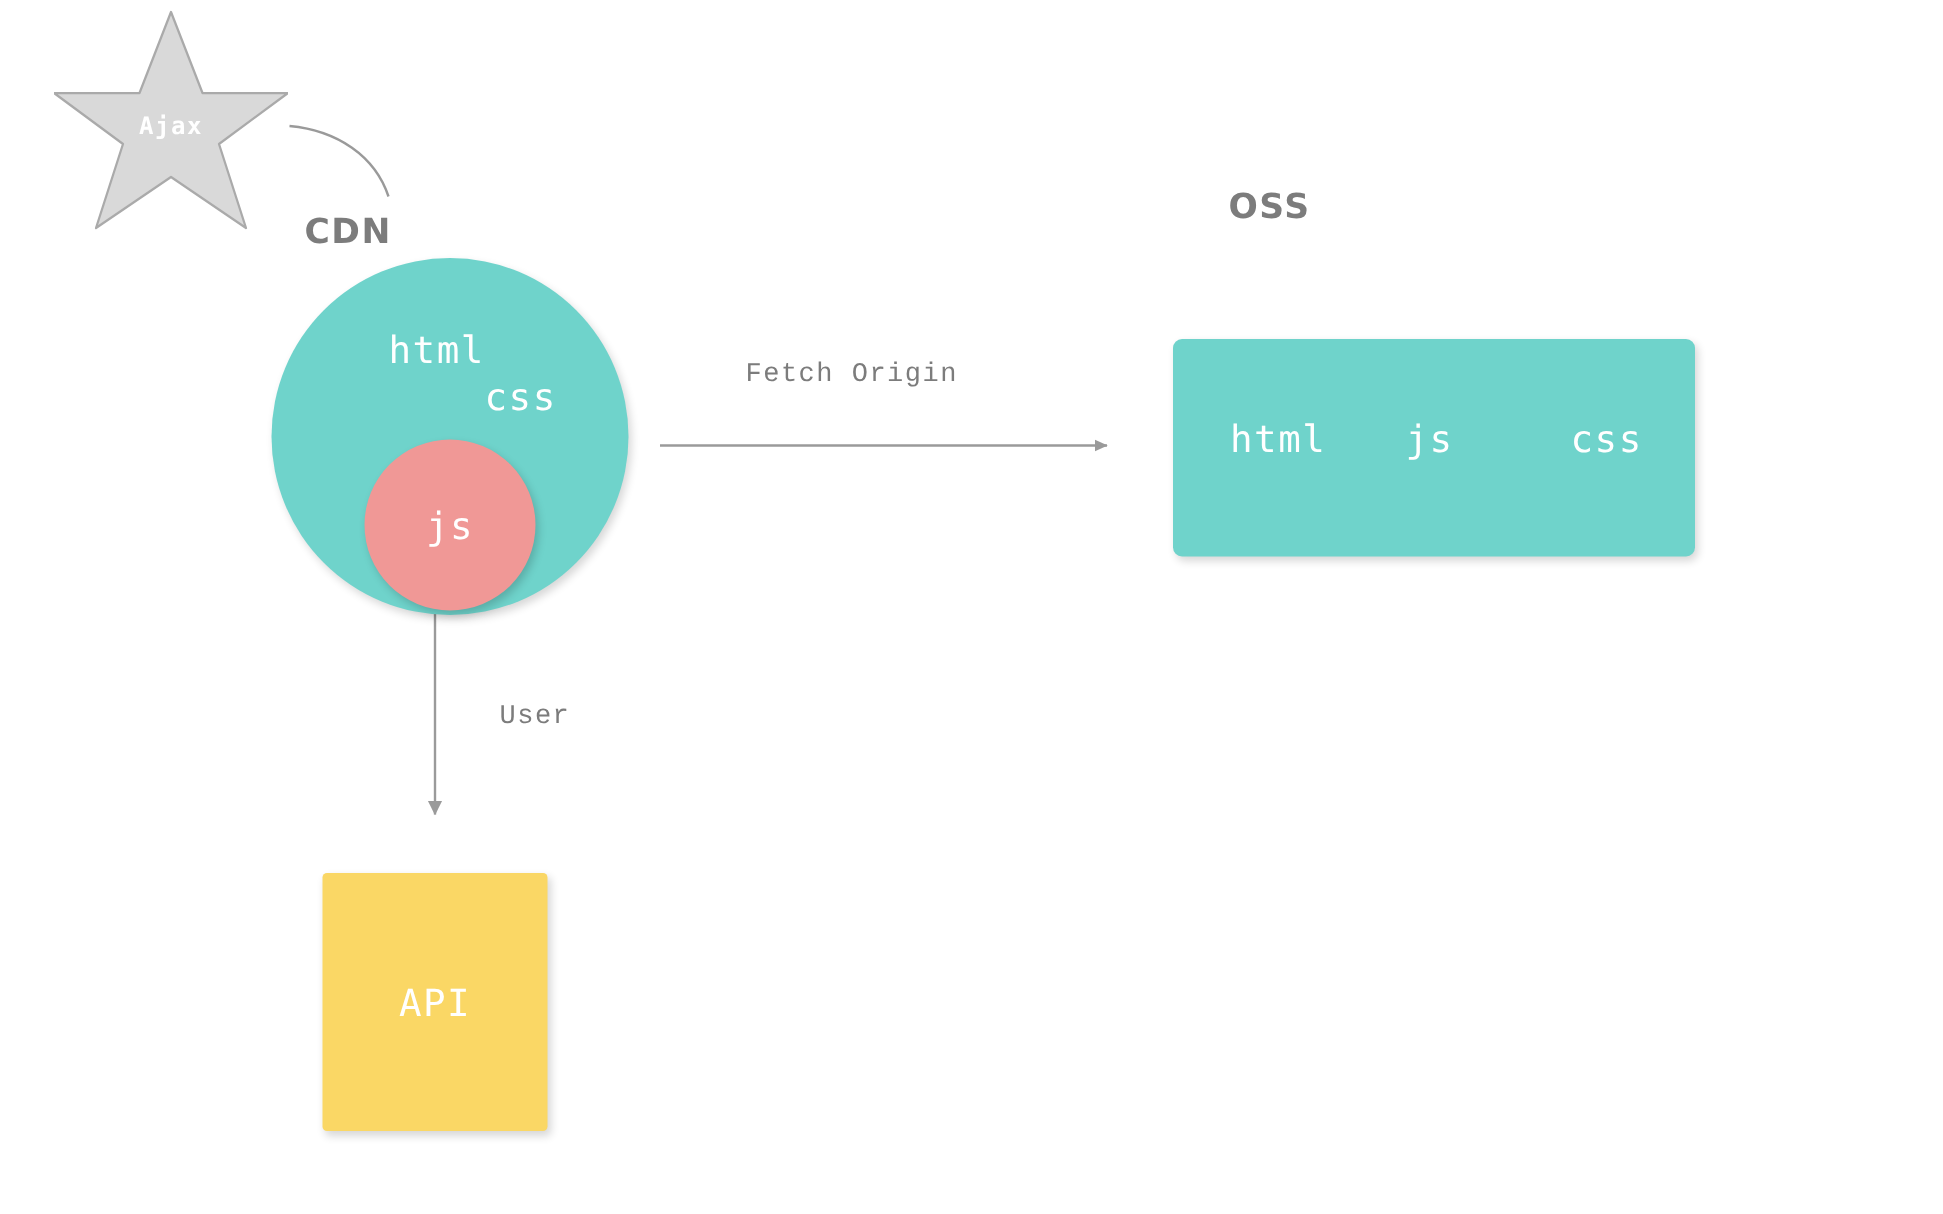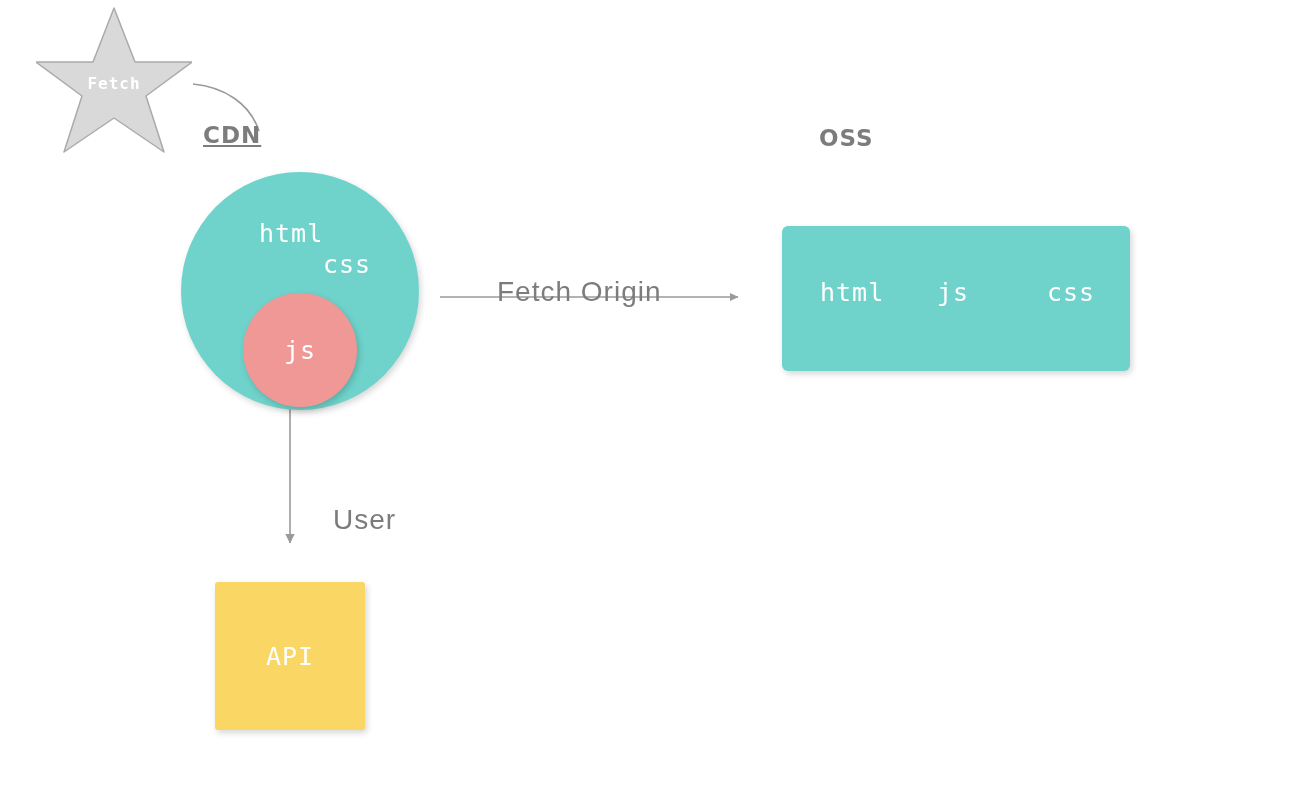--- a/index.html
+++ b/index.html
@@ -93,21 +93,21 @@
   .oss-html { left: 38px; }
   .oss-js   { left: 155px; }
   .oss-css  { left: 265px; }
 
   
   .api-box {
     position: absolute;
     left: 215px;
     top: 582px;
     width: 150px;
-    height: 148px;
+    height: 172px;
     background: #FAD765;
     border-radius: 3px;
     box-shadow: 2px 3px 6px rgba(0,0,0,0.16);
     display: flex;
     align-items: center;
     justify-content: center;
   }
   .api-box .tag {
     color: #ffffff;
     font-family: "DejaVu Sans Mono", monospace;
@@ -136,32 +136,31 @@
     letter-spacing: 1px;
   }
 
   
   .edge-label {
     position: absolute;
     color: #7c7c7c;
     white-space: nowrap;
   }
   .label-mono {
-    font-family: Liberation Sans, sans-serif;
-    font-size: 28px;
-    letter-spacing: 1px;
-    margin-top: 36px;
+    font-family: Liberation Mono, monospace;
+    font-size: 18px;
+    letter-spacing: 1px;
   }
   .label-sans {
     font-family: "DejaVu Sans", sans-serif;
     font-size: 23px;
     font-weight: bold;
     letter-spacing: 1px;
   }
-  .label-cdn         { left: 203px; top: 122px; text-decoration: underline; }
+  .label-cdn         { left: 203px; top: 142px; }
   .label-oss         { left: 819px; top: 125px; }
   .label-fetchorigin { left: 497px; top: 240px; }
   .label-ajax        { left: 333px; top: 468px; }
 </style>
 </head>
 <body>
 
 <div id="canvas">
 
   <svg class="layer-svg" viewBox="0 0 1295 809" xmlns="http://www.w3.org/2000/svg">
@@ -177,21 +176,21 @@
     <path d="M 193,84 C 225,87 250,104 259,131" fill="none" stroke="#9a9a9a" stroke-width="1.6"></path>
 
     <line x1="440" y1="297" x2="738" y2="297" stroke="#9a9a9a" stroke-width="1.6" marker-end="url(#arrow-right)"></line>
 
     <line x1="290" y1="400" x2="290" y2="543" stroke="#9a9a9a" stroke-width="1.6" marker-end="url(#arrow-down)"></line>
   </svg>
 
   <svg class="user-star" viewBox="0 0 156 152" xmlns="http://www.w3.org/2000/svg">
     <polygon points="78,4 99,58 156,58 110,92 128,148 78,114 28,148 46,92 0,58 57,58" fill="#D9D9D9" stroke="#AAAAAA" stroke-width="1.5" stroke-linejoin="round"></polygon>
   </svg>
-  <div class="user-star-label">Fetch</div>
+  <div class="user-star-label">Ajax</div>
 
   <div class="cdn-circle">
     <span class="tag tag-html">html</span>
     <span class="tag tag-css">css</span>
   </div>
 
   <div class="js-circle">
     <span class="tag">js</span>
   </div>
 

